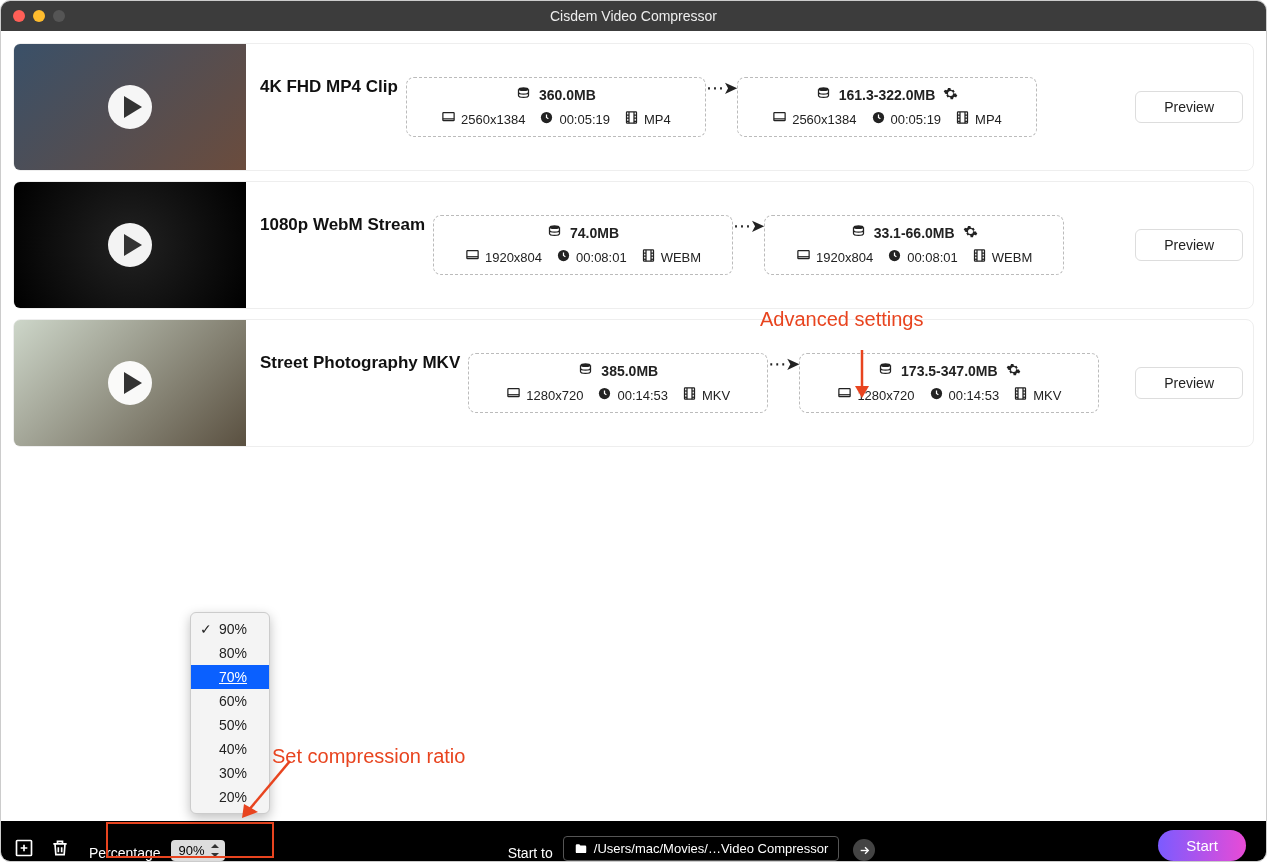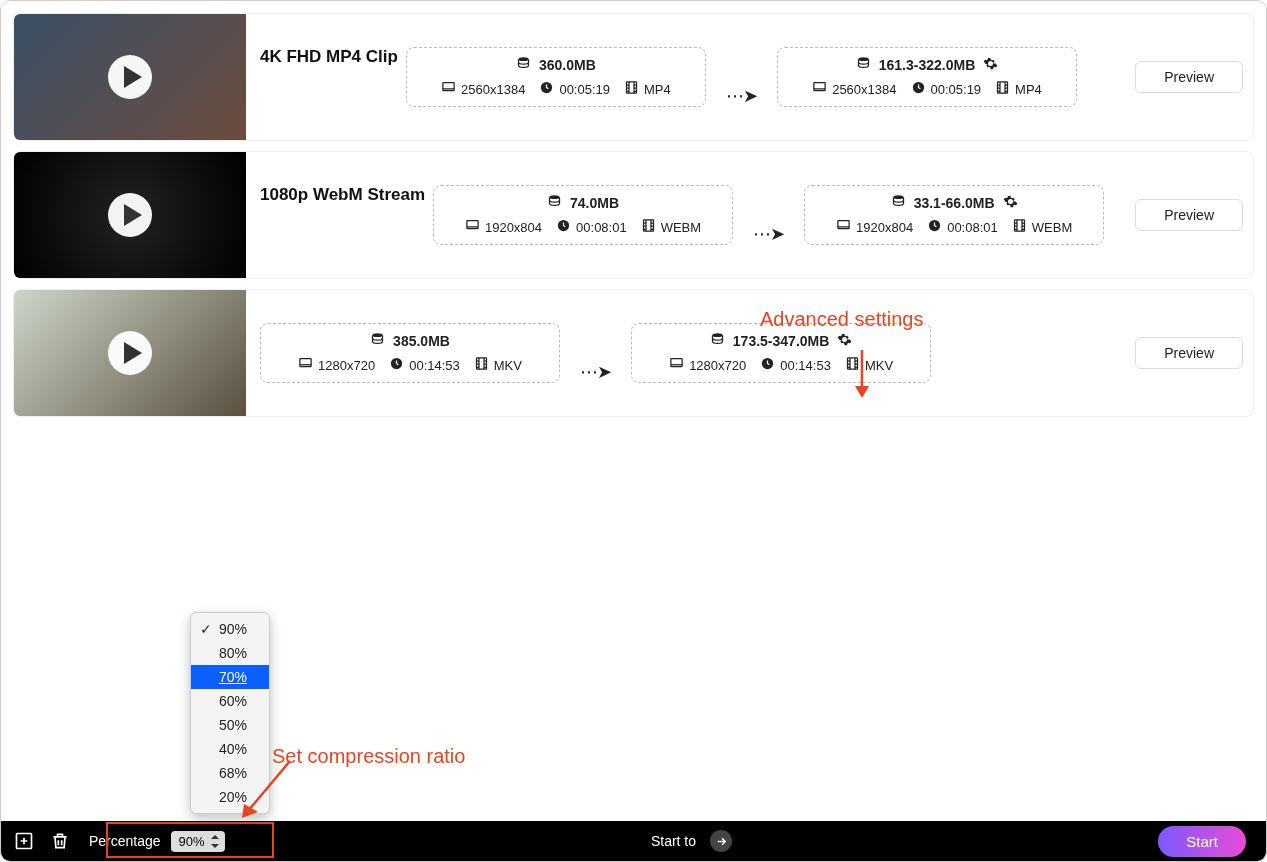--- a/index.html
+++ b/index.html
@@ -13,29 +13,29 @@
 .content { flex: 1; background: #fff; padding: 12px; display: flex; flex-direction: column; gap: 10px; overflow: auto; }
 .row { display: flex; align-items: center; gap: 14px; border: 1px solid #eee; border-radius: 8px; padding: 0 10px 0 0; background:#fff; }
 .thumb { width: 232px; height: 126px; background: linear-gradient(135deg,#2a2a2a,#555); position: relative; border-radius: 6px 0 0 6px; display:flex; align-items:center; justify-content:center; overflow:hidden;}
 .thumb.t1 { background: linear-gradient(135deg,#3a5068,#6b4c3d); }
 .thumb.t2 { background: radial-gradient(circle at 50% 50%, #222, #000); }
 .thumb.t3 { background: linear-gradient(135deg,#cdd6c9,#5a5040); }
 .play { width:44px; height:44px; background:rgba(255,255,255,0.95); border-radius:50%; display:flex; align-items:center; justify-content:center; }
 .play svg { margin-left:3px; }
 .meta { flex:1; display:flex; flex-direction:row; gap:8px; padding:10px 0; }
 .fname { font-size:17px; font-weight:700; color:#111; }
-.boxes { display:flex; align-items:flex-end; gap:20px; }
+.boxes { display:flex; align-items:flex-start; }
 .dashbox { border:1.5px dashed #bbb; border-radius:8px; padding:8px 14px; display:flex; flex-direction:column; align-items:center; gap:6px; min-width:300px; }
 .sizeRow { display:flex; align-items:center; gap:8px; font-size:14px; font-weight:600; color:#222; }
 .infoRow { display:flex; align-items:center; gap:14px; font-size:13px; color:#222; }
 .infoRow .pair { display:flex; align-items:center; gap:5px; }
 .arrow { font-size:18px; color:#222; letter-spacing:-1px; }
 .previewBtn { border:1px solid #ddd; background:#fff; border-radius:6px; padding:7px 28px; font-size:14px; color:#222; cursor:pointer; }
 .gearBtn { cursor:pointer; }
-.footer { background:#000; height:40px; display:flex; align-items:center; padding:0 10px; gap:10px; color:#fff; font-size:14px; }
+.footer { background:#000; height:40px; display:flex; align-items:flex-end; padding:0 10px; gap:10px; color:#fff; font-size:14px; }
 .iconBtn { width:26px; height:26px; display:flex; align-items:center; justify-content:center; cursor:pointer; }
 .pctLabel { color:#fff; margin-left:6px; }
 .pctSelect { background:#ddd; color:#000; border:none; border-radius:4px; padding:3px 20px 3px 8px; font-size:13px; position:relative; cursor:pointer; display:flex; align-items:center; }
 .pctSelect::after { content:""; position:absolute; right:6px; top:4px; width:0; height:0; border-left:4px solid transparent; border-right:4px solid transparent; border-bottom:4px solid #333; }
 .pctSelect::before { content:""; position:absolute; right:6px; bottom:4px; width:0; height:0; border-left:4px solid transparent; border-right:4px solid transparent; border-top:4px solid #333; }
 .saveLbl { margin-left:auto; color:#fff; }
 .pathBox { display:flex; align-items:center; gap:6px; background:#000; border:1px solid #555; border-radius:4px; padding:4px 10px; color:#fff; font-size:13px; cursor:pointer; }
 .goBtn { width:22px; height:22px; border-radius:50%; background:#444; display:flex; align-items:center; justify-content:center; cursor:pointer; margin-left:4px; }
 .startBtn { margin-left:auto; background:linear-gradient(90deg,#7b5bff,#e84bd6); color:#fff; border:none; border-radius:18px; padding:7px 28px; font-size:15px; font-weight:500; cursor:pointer; margin-right:10px; }
 .dropdown { position:absolute; left:190px; bottom:48px; width:80px; background:#f4f4f4; border:1px solid #ccc; border-radius:6px; box-shadow:0 4px 12px rgba(0,0,0,0.25); padding:4px 0; z-index:50; }
@@ -46,20 +46,28 @@
 .annot1 { left:760px; top:308px; }
 .annot2 { left:272px; bottom:94px; display:flex; align-items:center; }
 .arrowSvg { position:absolute; z-index:55; }
 .redBox { position:absolute; left:106px; bottom:4px; width:168px; height:36px; border:2px solid #e8441f; z-index:40; }
 svg.ico { width:15px; height:15px; }
 </style>
 </head>
 <body>
 
 <div class="window">
+  <div class="titlebar">
+    <div class="traffic">
+      <div class="tl red"></div>
+      <div class="tl yellow"></div>
+      <div class="tl green"></div>
+    </div>
+    <div class="title">Cisdem Video Compressor</div>
+  </div>
 
   <div class="content" id="videoList">
       <div class="row">
     <div class="thumb t1">
       <div class="play">
             <svg width="20" height="22" viewBox="0 0 20 22" fill="#333">
               <polygon points="2,0 20,11 2,22"></polygon>
             </svg>
           </div>
     </div>
@@ -255,20 +263,21 @@
   </div>
       <div class="row">
     <div class="thumb t3">
       <div class="play">
             <svg width="20" height="22" viewBox="0 0 20 22" fill="#333">
               <polygon points="2,0 20,11 2,22"></polygon>
             </svg>
           </div>
     </div>
     <div class="meta">
+      <div class="fname">Street Photography MKV</div>
       <div class="boxes">
         <div class="dashbox">
           <div class="sizeRow">
                 <span><svg class="ico" viewBox="0 0 24 24" fill="#222">
                     <ellipse cx="12" cy="5" rx="8" ry="3"></ellipse>
                     <path d="M4 5v5c0 1.66 3.58 3 8 3s8-1.34 8-3V5" fill="none" stroke="#222" stroke-width="2"></path>
                     <path d="M4 10v5c0 1.66 3.58 3 8 3s8-1.34 8-3v-5" fill="none" stroke="#222" stroke-width="2"></path>
                   </svg></span>
                 <span>385.0MB</span>
               </div>
@@ -368,38 +377,44 @@
           <path d="M14 11v6"></path>
           <path d="M6 7l1 13h10l1-13"></path>
           <path d="M9 7V4h6v3"></path>
         </svg>
     </div>
     <span class="pctLabel">Percentage</span>
     <div class="pctSelect">
       <span>90%</span>
     </div>
     <span class="saveLbl">Start to</span>
+    <div class="pathBox">
+      <svg viewBox="0 0 24 24" width="14" height="14" fill="#fff">
+          <path d="M3 6a2 2 0 012-2h4l2 2h8a2 2 0 012 2v9a2 2 0 01-2 2H5a2 2 0 01-2-2V6z"></path>
+        </svg>
+      <span>/Users/mac/Movies/…Video Compressor</span>
+    </div>
     <div class="goBtn">
       <svg viewBox="0 0 24 24" width="13" height="13" fill="none" stroke="#fff" stroke-width="2.5">
           <path d="M5 12h13"></path>
           <path d="M13 6l6 6-6 6"></path>
         </svg>
     </div>
     <button class="startBtn">Start</button>
   </div>
 </div>
 
 <div class="dropdown" id="dropdown">
     <div class="dropItem"><span class="chk">✓</span>90%</div>
     <div class="dropItem">80%</div>
     <div class="dropItem sel">70%</div>
     <div class="dropItem">60%</div>
     <div class="dropItem">50%</div>
     <div class="dropItem">40%</div>
-    <div class="dropItem">68%</div>
+    <div class="dropItem">30%</div>
     <div class="dropItem">20%</div>
   </div>
 
 <div class="annot annot1">Advanced settings</div>
 <svg class="arrowSvg" style="left:850px; top:350px;" width="30" height="52">
   <line x1="12" y1="0" x2="12" y2="38" stroke="#e8441f" stroke-width="2.5"></line>
   <polygon points="12,48 5,36 19,36" fill="#e8441f"></polygon>
 </svg>
 
 <div class="annot annot2">Set compression ratio</div>

